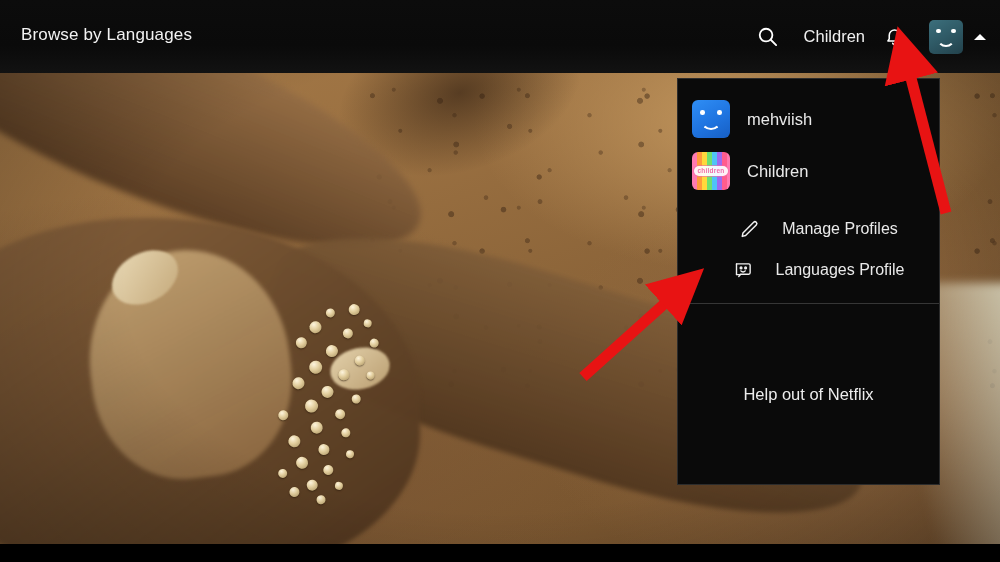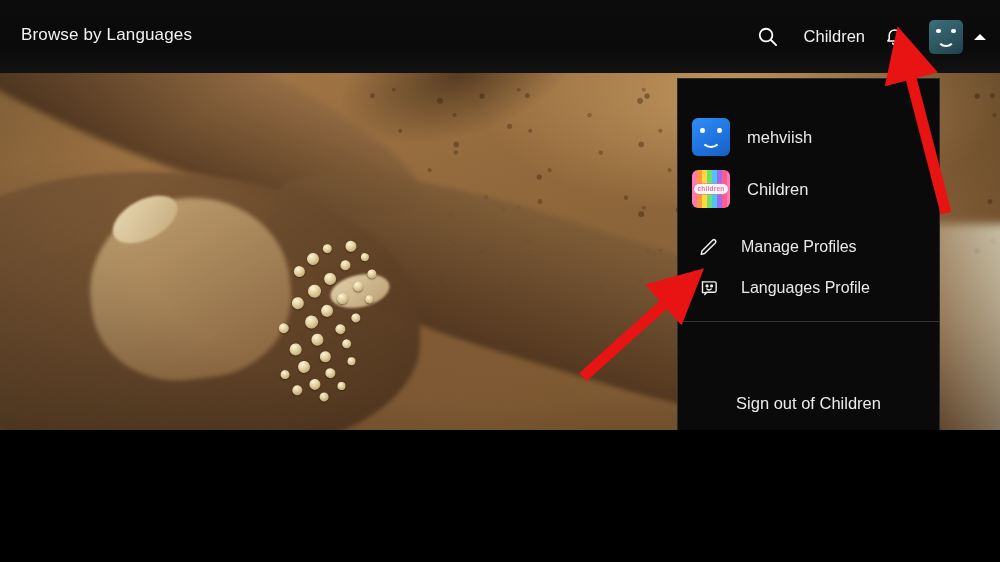--- a/index.html
+++ b/index.html
@@ -8,21 +8,21 @@
     width: 1000px;
     height: 562px;
     overflow: hidden;
     background: #000;
     font-family: "Liberation Sans", sans-serif;
   }
 
   #app {
     position: relative;
     width: 1000px;
-    height: 430px;
+    height: 544px;
     overflow: hidden;
   }
 
   
   .bg {
     position: absolute;
     inset: 0;
     background-color: #9b7240;
     overflow: hidden;
   }
@@ -188,21 +188,21 @@
     border-radius: 0 0 60% 60% / 0 0 100% 100%;
   }
 
   
   .menu {
     position: absolute; left: 677px; top: 78px; width: 263px; height: 407px;
     background: #0a0a0a;
     border: 1px solid rgba(255,255,255,0.14);
     z-index: 21;
     display: flex; flex-direction: column;
-    padding-top: 32px;
+    padding-top: 14px;
   }
   .profile-row {
     display: flex; align-items: center; gap: 17px;
     padding: 0 0 0 14px; height: 52px; cursor: pointer;
   }
   .avatar-sm { width: 38px; height: 38px; border-radius: 6px; position: relative; flex: 0 0 38px; }
   .avatar-blue { background: linear-gradient(150deg, #2f8ef5 0%, #1f74e0 55%, #175fc4 100%); }
   .avatar-red  { background: linear-gradient(150deg, #f53434 0%, #e41f1f 55%, #c81414 100%); }
   .avatar-rainbow {
     background: repeating-linear-gradient(90deg,
@@ -214,21 +214,21 @@
     font-size: 6.5px; font-weight: 700; color: #f06ba8;
     background: rgba(255,255,255,.92); border-radius: 7px;
     padding: 1.5px 4px; letter-spacing: .2px; line-height: 1;
     box-shadow: 0 0 0 1px rgba(240,107,168,.6);
   }
   .profile-name { color: #e9e9e9; font-size: 16.5px; white-space: nowrap; }
 
   .menu-list { margin-top: 11px; }
   .menu-row {
     display: flex; align-items: center; gap: 19px;
-    padding-left: 18px; height: 41px; cursor: pointer;
+    padding-left: 18px; height: 41px; cursor: pointer; justify-content: center;
   }
   .menu-ico { width: 26px; height: 26px; flex: 0 0 26px; display: flex; align-items: center; justify-content: center; }
   .menu-label { color: #e9e9e9; font-size: 16px; white-space: nowrap; }
 
   .menu-sep {
     height: 1px; background: rgba(255,255,255,0.18);
     margin: 13px 0 0 0;
   }
   .signout {
     flex: 1; display: flex; align-items: center; justify-content: center;
@@ -363,21 +363,21 @@
           </svg>
         </span>
         <span class="menu-label">Languages Profile</span>
       </div>
 
 
     </div>
 
     <div class="menu-sep"></div>
 
-    <div class="signout">Sign out of Children</div>
+    <div class="signout">Help out of Netflix</div>
   </div>
 
   <svg class="annotations" width="1000" height="562" viewBox="0 0 1000 562">
     <defs>
       <marker id="ah" markerWidth="5" markerHeight="5" refX="2.3" refY="2.5" orient="auto">
         <path d="M0,0 L5,2.5 L0,5 z" fill="#e81313"></path>
       </marker>
     </defs>
     <line x1="583" y1="377" x2="682" y2="288" stroke="#e81313" stroke-width="11" marker-end="url(#ah)"></line>
     <line x1="946" y1="213" x2="905" y2="55" stroke="#e81313" stroke-width="11" marker-end="url(#ah)"></line>

